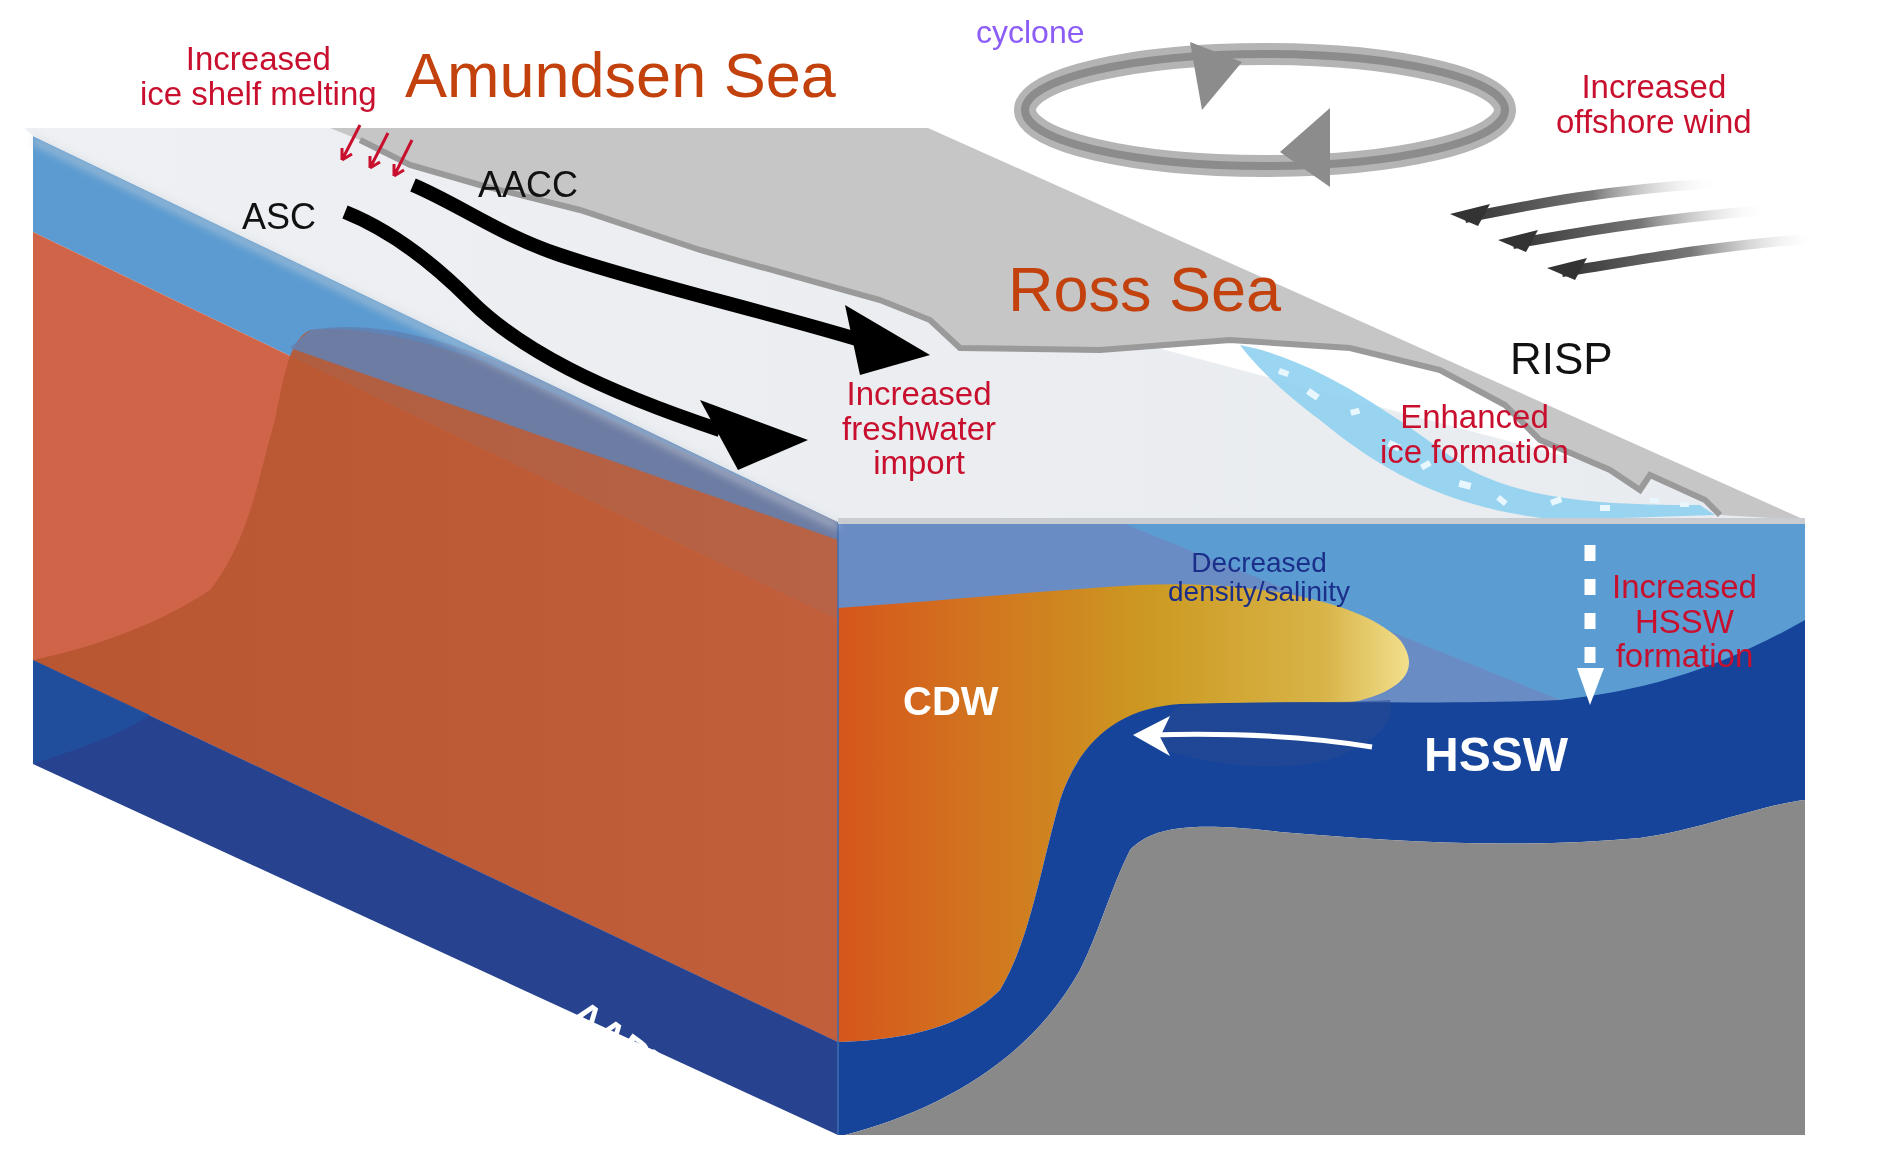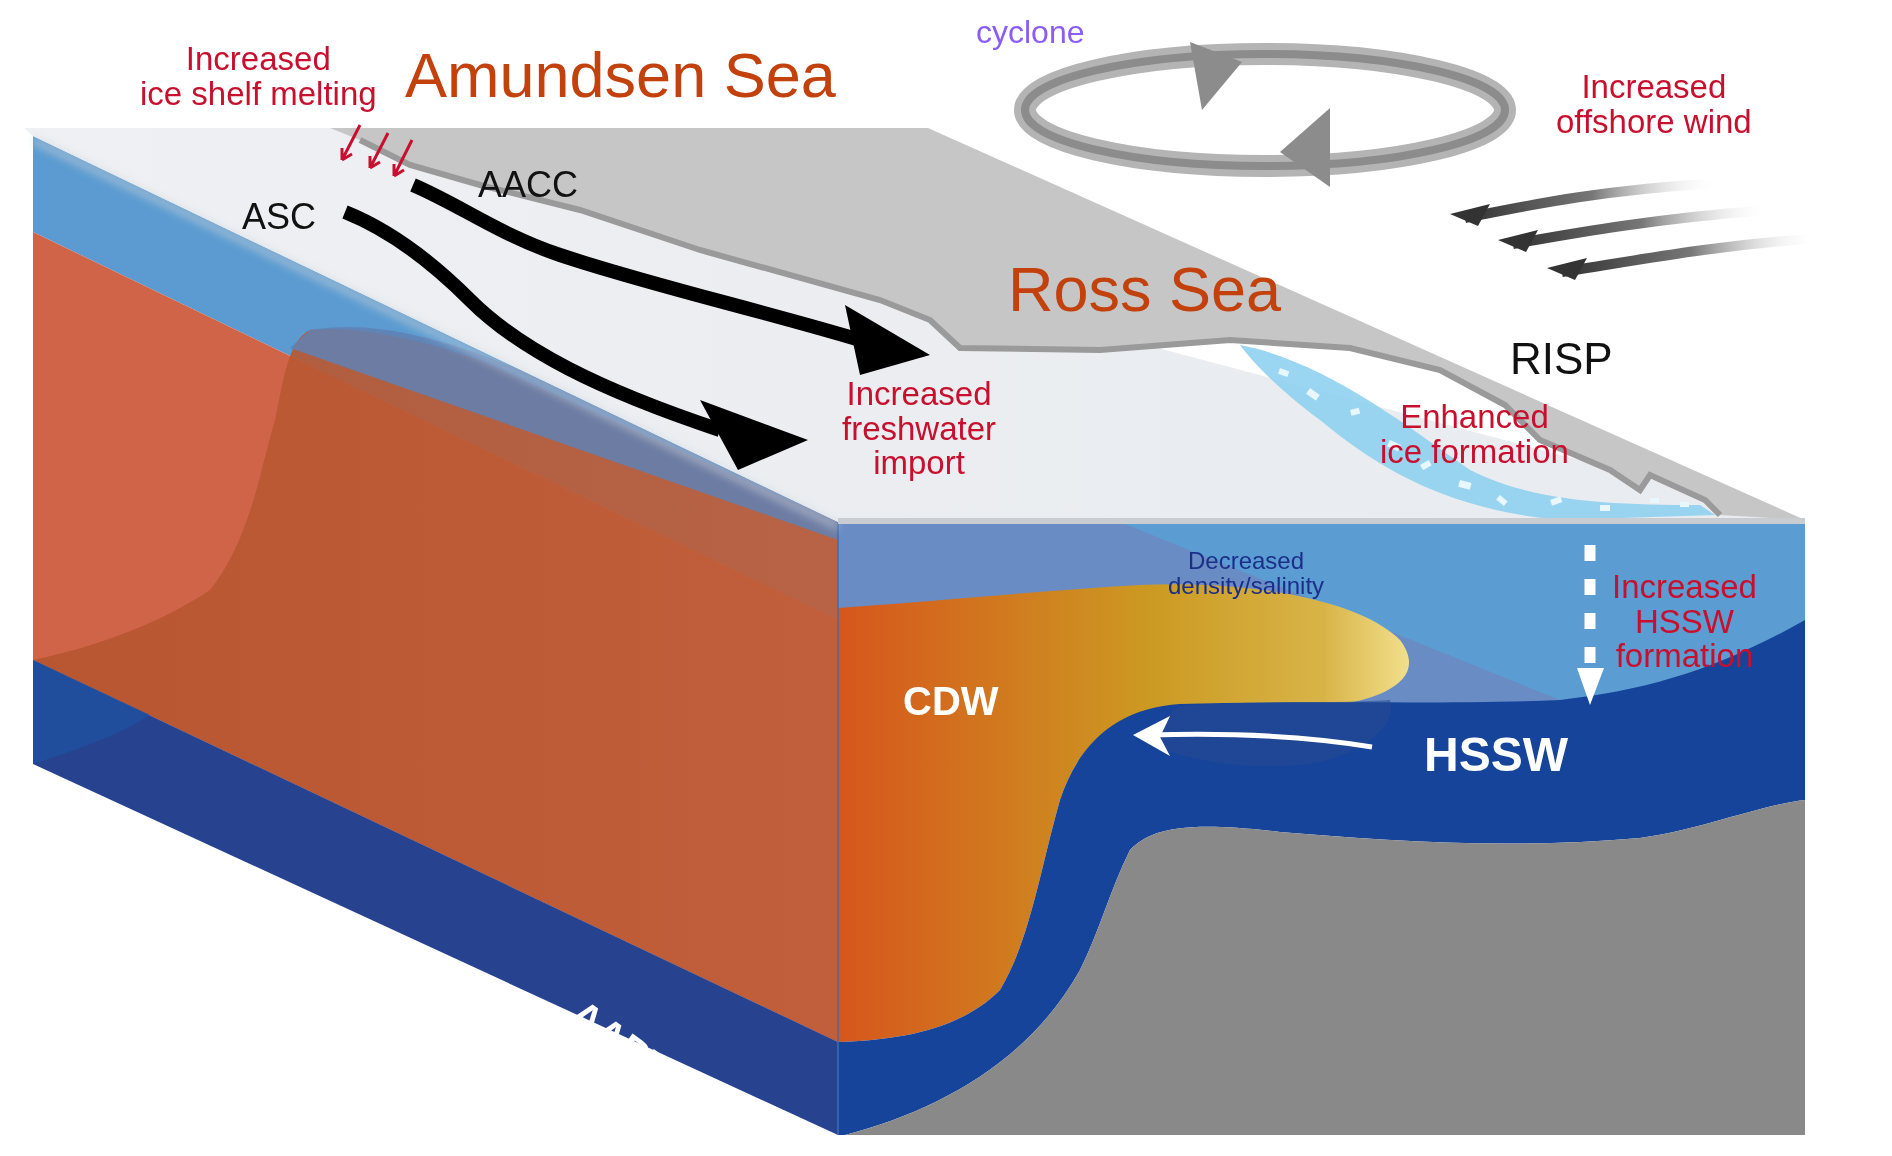--- a/index.html
+++ b/index.html
@@ -3,21 +3,21 @@
 <meta charset="utf-8">
 <style>
   html, body { margin:0; padding:0; background:#ffffff; }
   body { width:1892px; height:1156px; position:relative; overflow:hidden; font-family:"Liberation Sans", sans-serif; }
   #scene { position:absolute; left:0; top:0; width:1892px; height:1156px; }
   .lbl { position:absolute; white-space:nowrap; line-height:1.05; text-align:center; }
   .red { color:#c8102e; font-size:33px; }
   .sea { color:#c2410c; font-size:63px; }
   .cur { color:#111; font-size:36px; }
   .mass { color:#fff; font-weight:bold; }
-  .navy { color:#1b2f8a; font-size:24px; }
+  .navy { color:#1b2f8a; font-size:28px; }
 </style>
 </head>
 <body>
 
 <svg id="scene" viewBox="0 0 1892 1156" xmlns="http://www.w3.org/2000/svg">
   <defs>
     <linearGradient id="cdwGrad" x1="0" x2="1" y1="0" y2="0">
       <stop offset="0" stop-color="#d6561c"></stop>
       <stop offset="0.55" stop-color="#cc9a22"></stop>
       <stop offset="0.85" stop-color="#d8b448"></stop>

